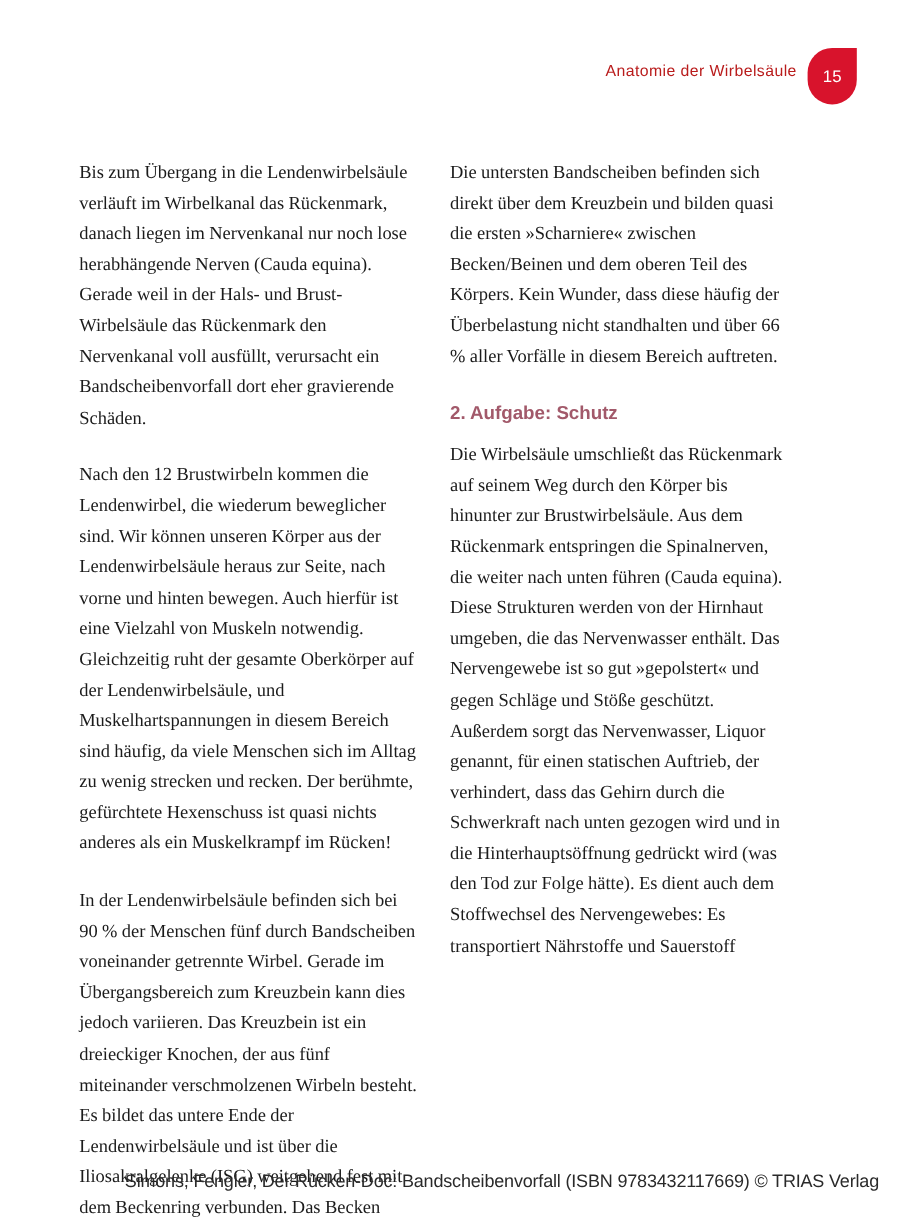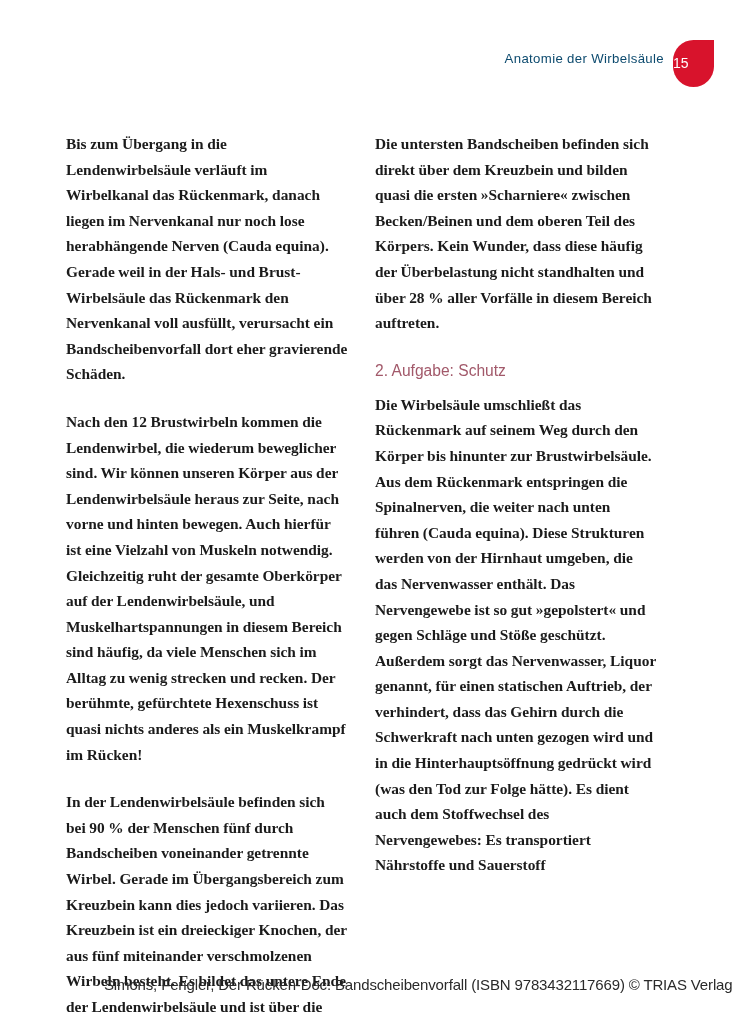--- a/index.html
+++ b/index.html
@@ -23,33 +23,34 @@
     width: 752px;
     height: 95px;
   }
   #header-title {
     position: absolute;
     right: 88px;
     top: 51px;
     font-family: "Liberation Sans", "DejaVu Sans", sans-serif;
     font-size: 13.2px;
     letter-spacing: 0.35px;
-    color: #0c4a6e;
+    color: #b91c1c;
     white-space: nowrap;
   }
   #page-number-badge {
     position: absolute;
     left: 673px;
     top: 40px;
     width: 41px;
     height: 47px;
     background: #d8132c;
     border-radius: 21px 0 21px 21px;
     display: flex;
     align-items: center;
+    justify-content: center;
   }
   #page-number-badge .num {
     font-family: "Liberation Sans", "DejaVu Sans", sans-serif;
     font-size: 14px;
     color: #ffffff;
     line-height: 1;
     padding-bottom: 2px;
   }
 
   
@@ -65,30 +66,29 @@
     width: 282px;
   }
   .body-paragraph {
     font-size: 15.4px;
     line-height: 25.6px;
     color: #1b1b1b;
     margin: 0 0 22px 0;
     text-align: left;
     hyphens: none;
     word-spacing: -0.2px;
-    font-weight: bold;
   }
   .body-paragraph:last-child {
     margin-bottom: 0;
   }
   .section-heading {
     font-family: "Liberation Sans", "DejaVu Sans", sans-serif;
     font-size: 15.6px;
     line-height: 25px;
-    font-weight: normal;
+    font-weight: bold;
     color: #a2596a;
     margin: 10px 0 9px 0;
   }
 
   
   #page-footer {
     position: absolute;
     left: 0;
     bottom: 0;
     width: 752px;
@@ -117,21 +117,21 @@
 
 <div id="content-columns">
 
   <div class="text-column">
     <p class="body-paragraph">Bis zum Übergang in die Lendenwirbelsäule verläuft im Wirbelkanal das Rückenmark, danach liegen im Nervenkanal nur noch lose herabhängende Nerven (Cauda equina). Gerade weil in der Hals- und Brust-Wirbelsäule das Rückenmark den Nervenkanal voll ausfüllt, verursacht ein Bandscheibenvorfall dort eher gravierende Schäden.</p>
     <p class="body-paragraph">Nach den 12 Brustwirbeln kommen die Lendenwirbel, die wiederum beweglicher sind. Wir können unseren Körper aus der Lendenwirbelsäule heraus zur Seite, nach vorne und hinten bewegen. Auch hierfür ist eine Vielzahl von Muskeln notwendig. Gleichzeitig ruht der gesamte Oberkörper auf der Lendenwirbelsäule, und Muskelhartspannungen in diesem Bereich sind häufig, da viele Menschen sich im Alltag zu wenig strecken und recken. Der berühmte, gefürchtete Hexenschuss ist quasi nichts anderes als ein Muskelkrampf im Rücken!</p>
     <p class="body-paragraph">In der Lendenwirbelsäule befinden sich bei 90 % der Menschen fünf durch Bandscheiben voneinander getrennte Wirbel. Gerade im Übergangsbereich zum Kreuzbein kann dies jedoch variieren. Das Kreuzbein ist ein dreieckiger Knochen, der aus fünf miteinander verschmolzenen Wirbeln besteht. Es bildet das untere Ende der Lendenwirbelsäule und ist über die Iliosakralgelenke (ISG) weitgehend fest mit dem Beckenring verbunden. Das Becken wiederum verbindet uns über</p>
   </div>
 
   <div class="text-column">
-    <p class="body-paragraph">Die untersten Bandscheiben befinden sich direkt über dem Kreuzbein und bilden quasi die ersten »Scharniere« zwischen Becken/Beinen und dem oberen Teil des Körpers. Kein Wunder, dass diese häufig der Überbelastung nicht standhalten und über 28 % aller Vorfälle in diesem Bereich auftreten.</p>
+    <p class="body-paragraph">Die untersten Bandscheiben befinden sich direkt über dem Kreuzbein und bilden quasi die ersten »Scharniere« zwischen Becken/Beinen und dem oberen Teil des Körpers. Kein Wunder, dass diese häufig der Überbelastung nicht standhalten und über 66 % aller Vorfälle in diesem Bereich auftreten.</p>
     <h2 class="section-heading">2. Aufgabe: Schutz</h2>
     <p class="body-paragraph">Die Wirbelsäule umschließt das Rückenmark auf seinem Weg durch den Körper bis hinunter zur Brustwirbelsäule. Aus dem Rückenmark entspringen die Spinalnerven, die weiter nach unten führen (Cauda equina). Diese Strukturen werden von der Hirnhaut umgeben, die das Nervenwasser enthält. Das Nervengewebe ist so gut »gepolstert« und gegen Schläge und Stöße geschützt. Außerdem sorgt das Nervenwasser, Liquor genannt, für einen statischen Auftrieb, der verhindert, dass das Gehirn durch die Schwerkraft nach unten gezogen wird und in die Hinterhauptsöffnung gedrückt wird (was den Tod zur Folge hätte). Es dient auch dem Stoffwechsel des Nervengewebes: Es transportiert Nährstoffe und Sauerstoff</p>
   </div>
 
 </div>
 
 <div id="page-footer">
   <div id="footer-credit">Simons, Fengler, Der Rücken-Doc: Bandscheibenvorfall (ISBN 9783432117669) © TRIAS Verlag</div>
 </div>
 

